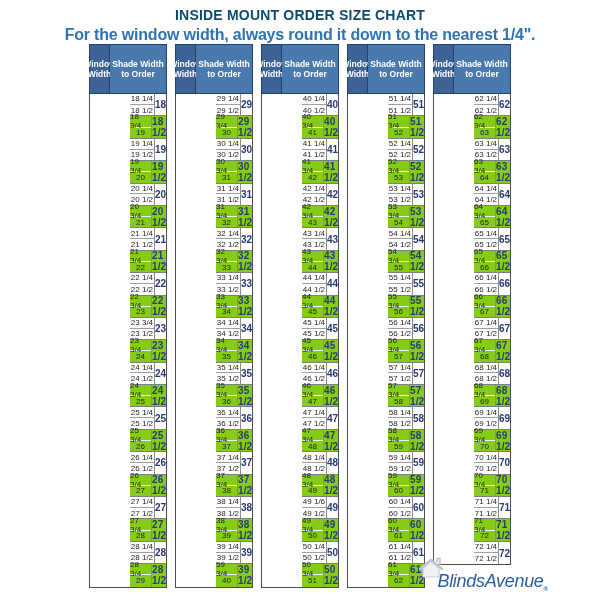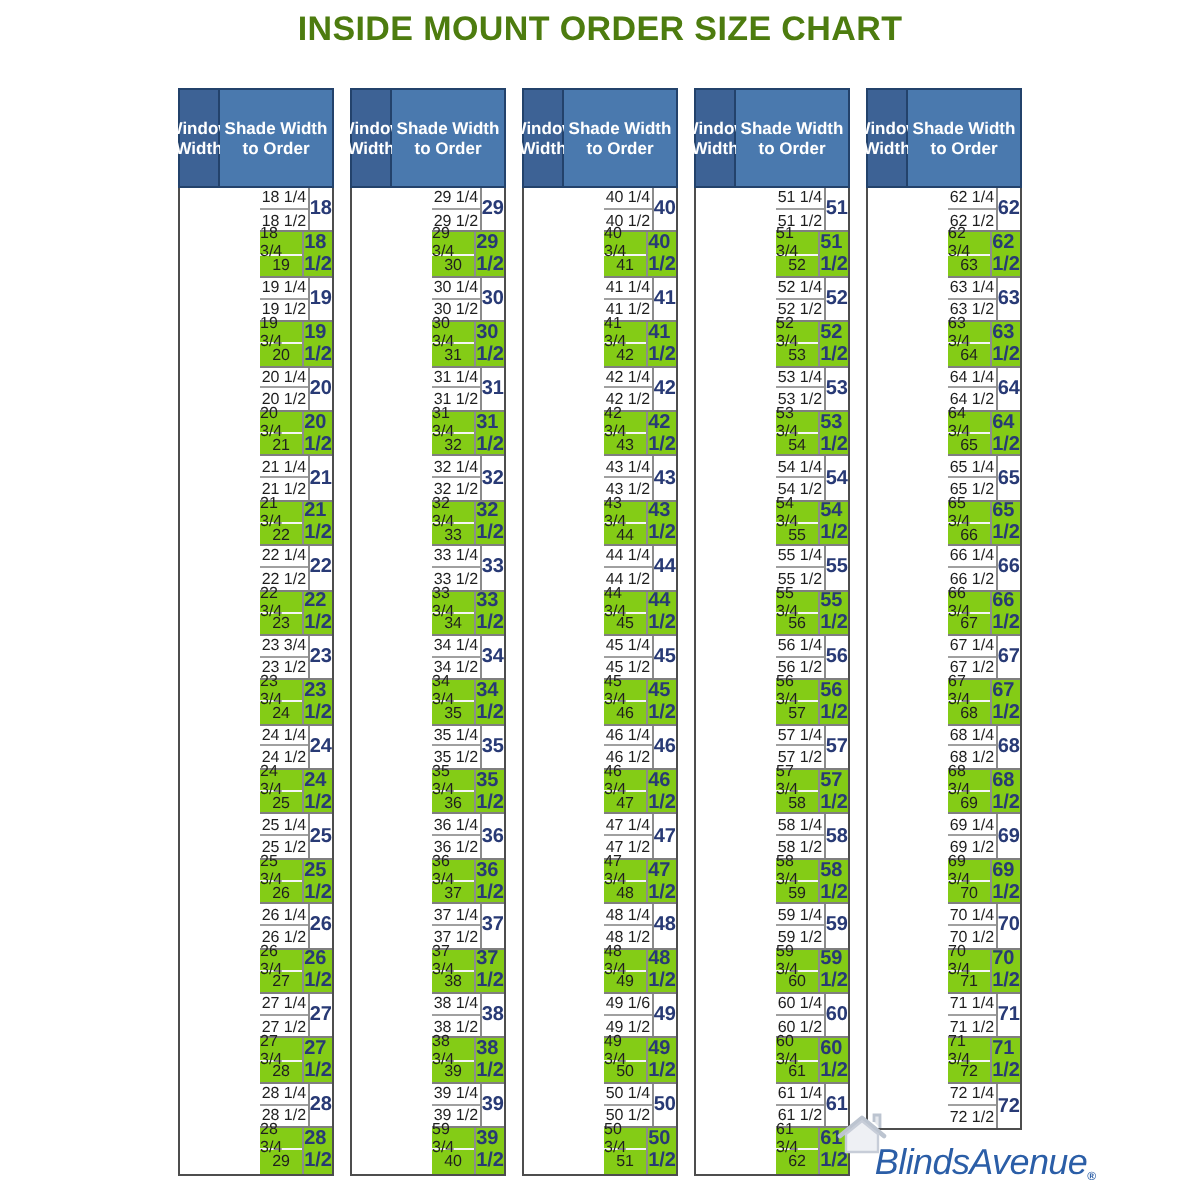--- a/index.html
+++ b/index.html
@@ -1,22 +1,22 @@
 <!DOCTYPE html>
 <html><head>
 <meta charset="utf-8">
 <style>
   * { margin:0; padding:0; box-sizing:border-box; }
   html,body { width:600px; height:600px; background:#ffffff; overflow:hidden;
               font-family:"Liberation Sans", sans-serif; }
   .page { position:relative; width:600px; height:600px; background:#fff; }
 
   .page-title {
-    text-align:center; font-weight:bold; font-size:17px; letter-spacing:.2px;
-    color:#4d7c0f; padding-top:6px; line-height:18px;
+    text-align:center; font-weight:bold; font-size:14px; letter-spacing:.2px;
+    color:#0c4a6e; padding-top:6px; line-height:18px;
   }
   .page-subtitle {
     text-align:center; font-weight:bold; font-size:16px; letter-spacing:-.2px;
     color:#2e74b5; line-height:18px; padding-top:2px;
   }
 
   .size-table {
     position:absolute; top:44px; left:0; right:0;
     display:flex; justify-content:center; gap:8px; align-items:flex-start;
   }
@@ -55,20 +55,21 @@
     font-weight:normal; font-style:italic; font-size:18px; letter-spacing:-.3px;
     color:#2b5ea7;
   }
   .reg-mark { font-size:6px; font-weight:bold; color:#2b5ea7; vertical-align:super; font-style:normal; }
 </style>
 </head>
 <body>
 
 <div class="page">
   <div class="page-title">INSIDE MOUNT ORDER SIZE CHART</div>
+  <div class="page-subtitle">For the window width, always round it down to the nearest 1/4".</div>
 
   <div class="size-table">
       <div class="col-group">
         <div class="col-header">
           <div class="hdr-cell hdr-window">Window Width</div>
           <div class="hdr-cell hdr-shade">Shade Width to Order</div>
         </div>
         <div class="col-body">
           <div class="pair-block">
             <div class="win-col">

